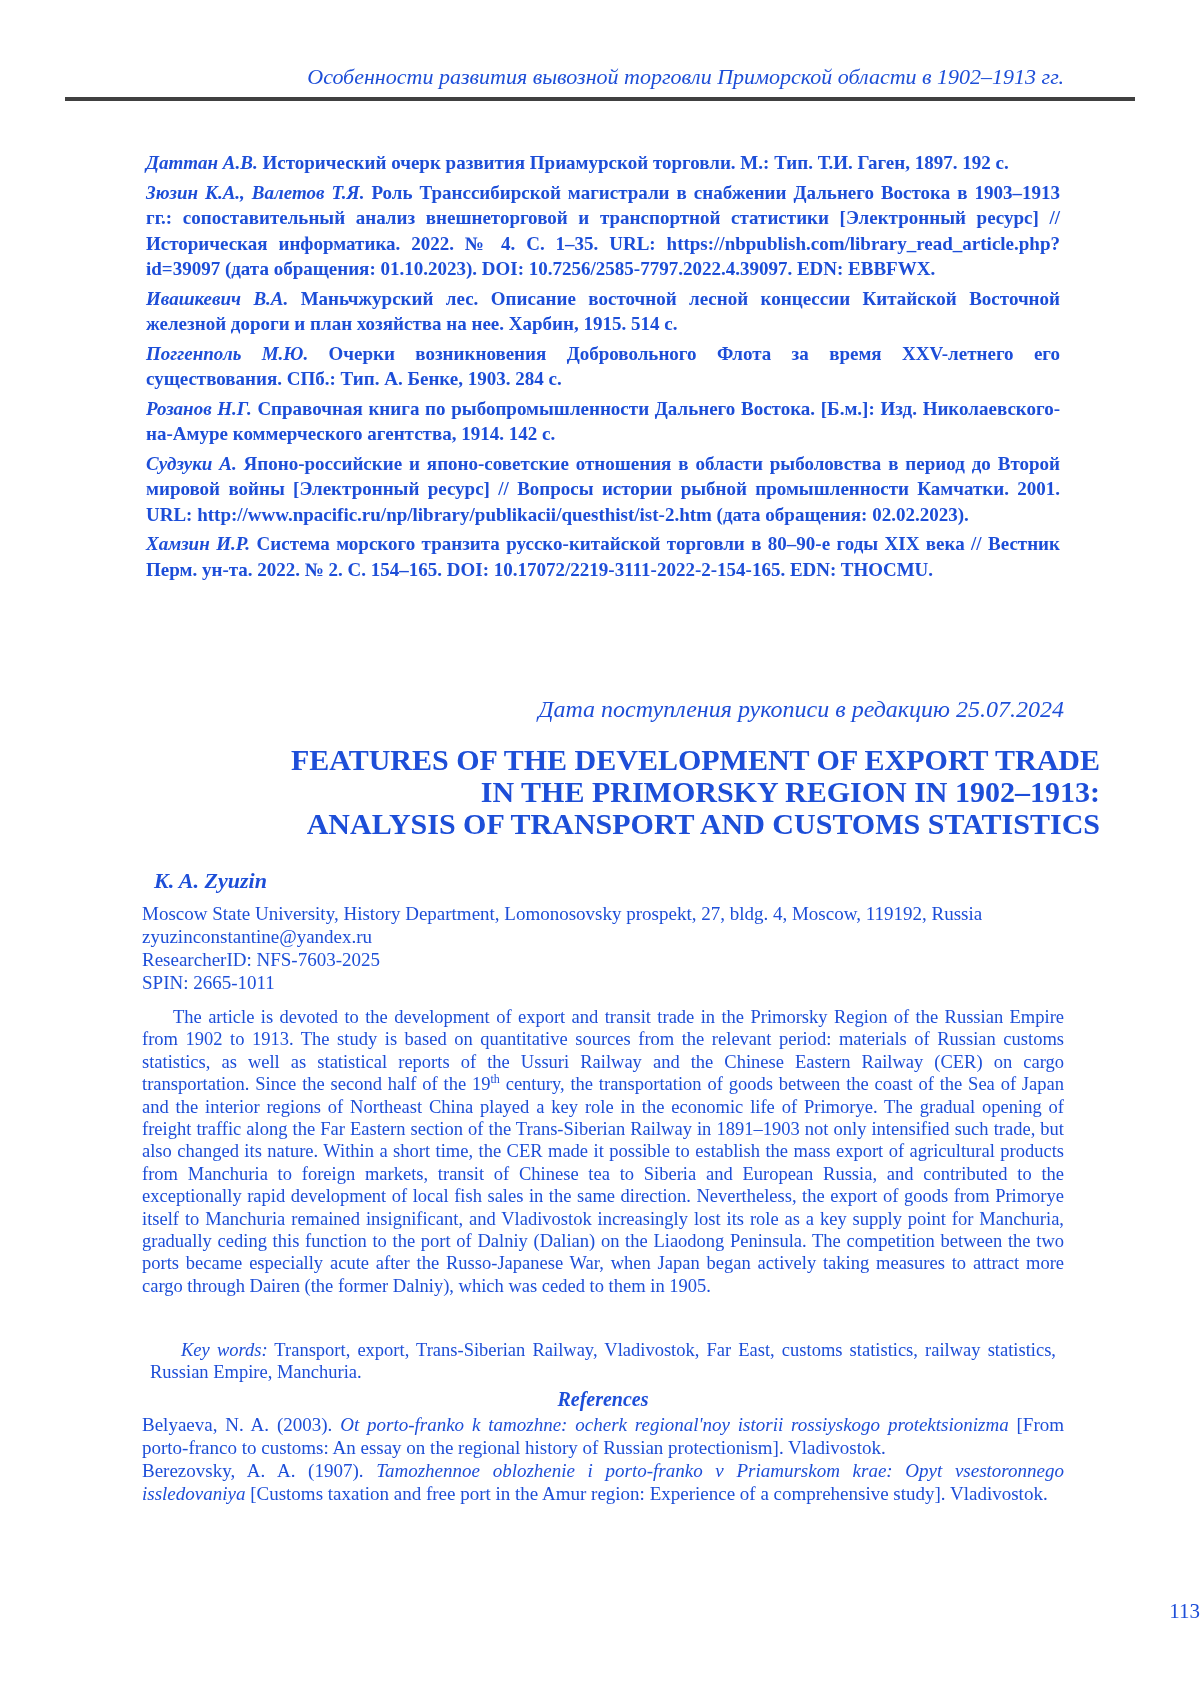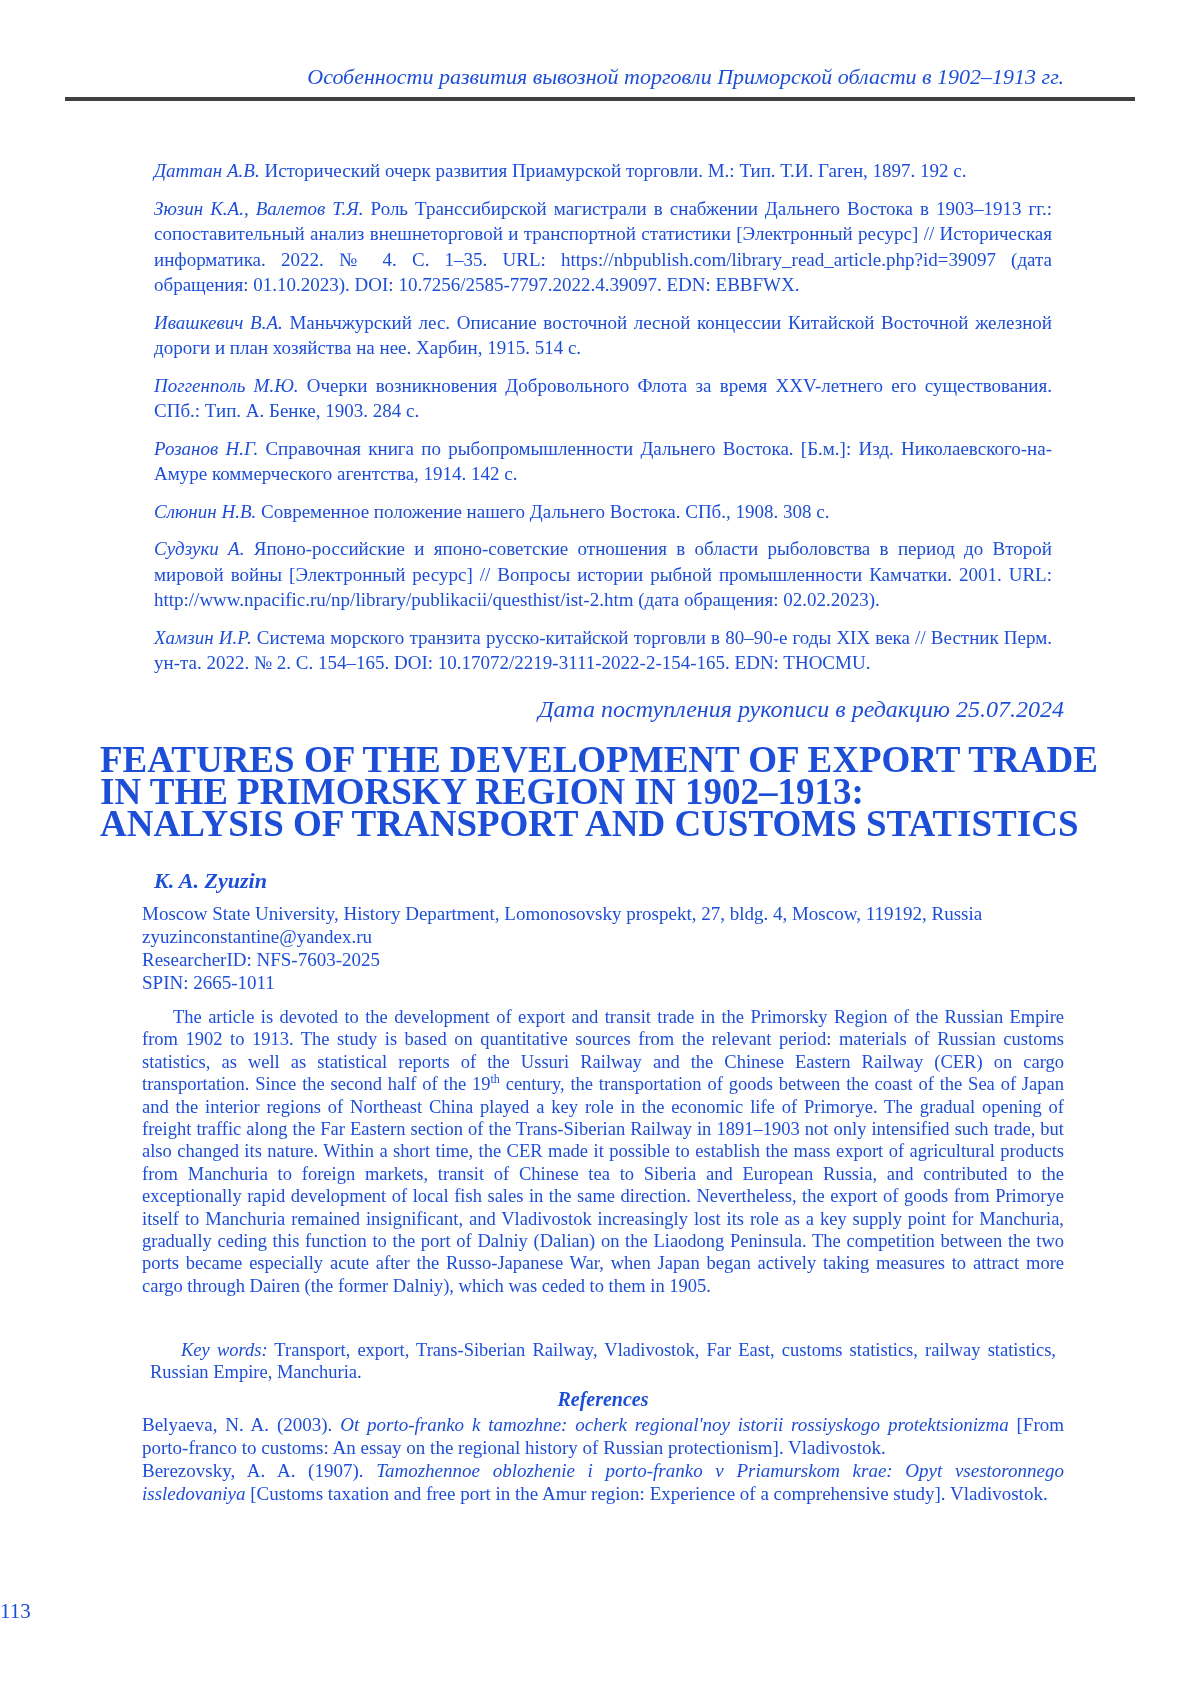--- a/index.html
+++ b/index.html
@@ -26,35 +26,35 @@
     top: 97px; left: 65px; width: 1070px; height: 4px;
     background: #404040;
   }
   .bib {
     position: absolute;
     top: 146px; left: 142px; width: 922px;
     font-size: 19px;
     line-height: 25.5px;
     text-align: justify;
   }
-  .bib p { margin: 12px; }
+  .bib p { margin: 4px; font-weight: bold; }
   .bib .au { font-style: italic; }
   .date-note {
     position: absolute;
     top: 696px; left: 142px; width: 922px;
     text-align: right;
     font-style: italic;
     font-size: 24px;
   }
   .title {
     position: absolute;
     top: 744px; left: 100px; width: 1000px;
-    text-align: left;
+    text-align: right;
     font-weight: bold;
-    font-size: 37px;
+    font-size: 30px;
     line-height: 32px;
   }
   .title span { display: block; }
   .author {
     position: absolute;
     top: 868px; left: 154px; width: 922px;
     font-weight: bold;
     font-style: italic;
     font-size: 22px;
   }
@@ -95,39 +95,38 @@
     top: 1413px; left: 142px; width: 922px;
     font-size: 19px;
     line-height: 23px;
     text-align: justify;
   }
   .refs p { margin: 0; }
   .refs .it { font-style: italic; }
   .page-number {
     position: absolute;
     top: 1599px; left: 0; width: 1200px;
-    text-align: left;
+    text-align: right;
     font-size: 21px;
   }
 </style>
 </head>
 <body>
 
 <div class="page">
 
   <div class="runhead">Особенности развития вывозной торговли Приморской области в 1902–1913 гг.</div>
   <div class="header-rule"></div>
 
   <div class="bib">
     <p><span class="au">Даттан А.В.</span><span> Исторический очерк развития Приамурской торговли. М.: Тип. Т.И. Гаген, 1897. 192 с.</span></p>
     <p><span class="au">Зюзин К.А., Валетов Т.Я.</span><span> Роль Транссибирской магистрали в снабжении Дальнего Востока в 1903–1913 гг.: сопоставительный анализ внешнеторговой и транспортной статистики [Электронный ресурс] // Историческая информатика. 2022. № 4. С. 1–35. URL: https://nbpublish.com/library_read_article.php?id=39097 (дата обращения: 01.10.2023). DOI: 10.7256/2585-7797.2022.4.39097. EDN: EBBFWX.</span></p>
     <p><span class="au">Ивашкевич В.А.</span><span> Маньчжурский лес. Описание восточной лесной концессии Китайской Восточной железной дороги и план хозяйства на нее. Харбин, 1915. 514 с.</span></p>
     <p><span class="au">Поггенполь М.Ю.</span><span> Очерки возникновения Добровольного Флота за время XXV-летнего его существования. СПб.: Тип. А. Бенке, 1903. 284 с.</span></p>
     <p><span class="au">Розанов Н.Г.</span><span> Справочная книга по рыбопромышленности Дальнего Востока. [Б.м.]: Изд. Николаевского-на-Амуре коммерческого агентства, 1914. 142 с.</span></p>
-    <p><span class="au">Слюнин Н.В.</span><span> Современное положение нашего Дальнего Востока. СПб., 1908. 308 с.</span></p>
     <p><span class="au">Судзуки А.</span><span> Японо-российские и японо-советские отношения в области рыболовства в период до Второй мировой войны [Электронный ресурс] // Вопросы истории рыбной промышленности Камчатки. 2001. URL: http://www.npacific.ru/np/library/publikacii/questhist/ist-2.htm (дата обращения: 02.02.2023).</span></p>
     <p><span class="au">Хамзин И.Р.</span><span> Система морского транзита русско-китайской торговли в 80–90-е годы XIX века // Вестник Перм. ун-та. 2022. № 2. С. 154–165. DOI: 10.17072/2219-3111-2022-2-154-165. EDN: THOCMU.</span></p>
   </div>
 
   <div class="date-note">Дата поступления рукописи в редакцию 25.07.2024</div>
 
   <div class="title">
     <span>FEATURES OF THE DEVELOPMENT OF EXPORT TRADE</span>
     <span>IN THE PRIMORSKY REGION IN 1902–1913:</span>
     <span>ANALYSIS OF TRANSPORT AND CUSTOMS STATISTICS</span>

